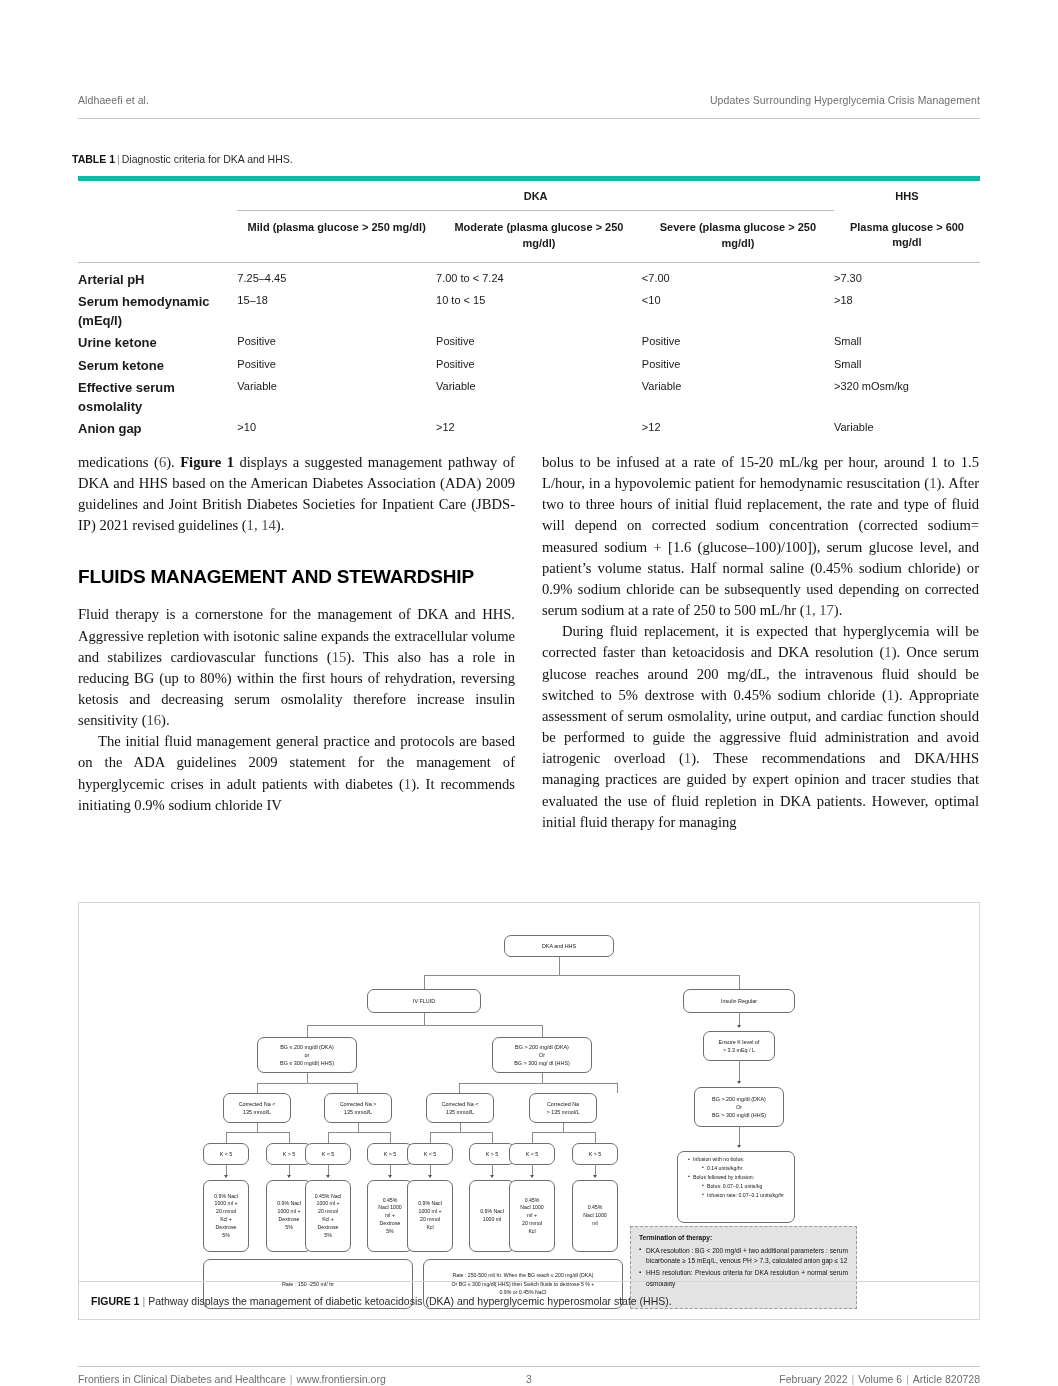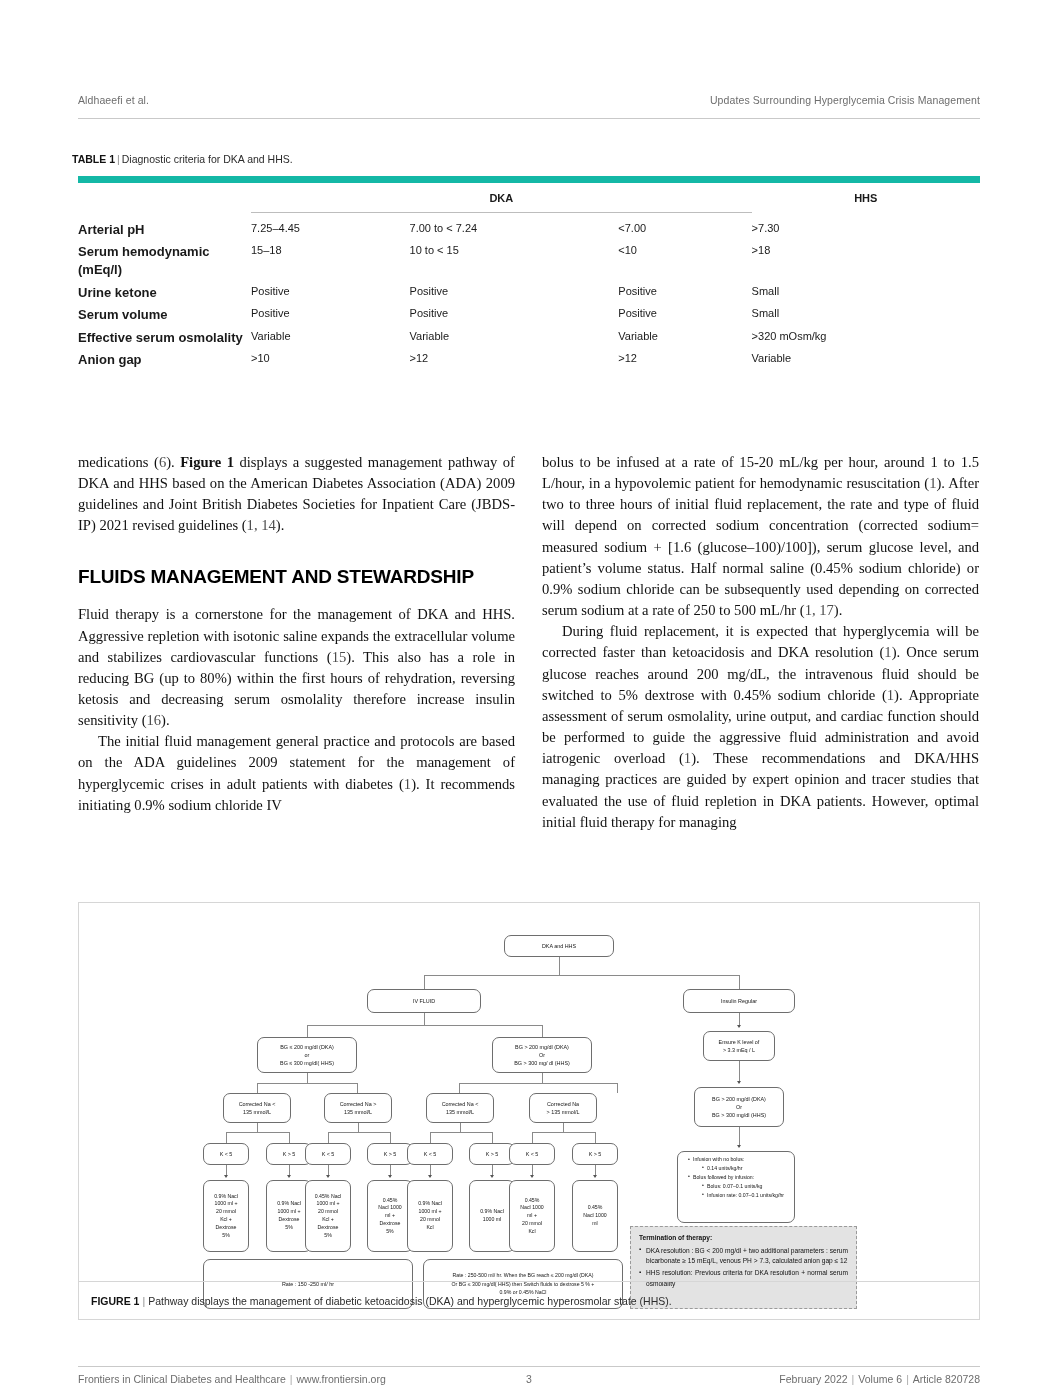--- a/index.html
+++ b/index.html
@@ -60,21 +60,21 @@
     position: absolute;
     left: 78px; top: 128px;
     width: 902px;
     border-collapse: collapse;
     font-family: "Liberation Sans", sans-serif;
     font-size: 11px;
     color: #1a1a1a;
   }
   table.dtable td, table.dtable th { padding: 0; vertical-align: top; }
 
-  .rule-top { border-top: 7px solid #14b8a6; }
+  .rule-top { border-top: 5px solid #14b8a6; }
   .rule-bot { border-bottom: 1px solid #bdbdbd; }
 
   .grouphdr {
     text-align: center;
     font-weight: bold;
     font-size: 11px;
     padding: 9px 0 8px 0 !important;
   }
   .grouphdr-rule { border-bottom: 1px solid #bdbdbd; }
 
@@ -267,20 +267,27 @@
     <b>TABLE 1</b><span class="bar">|</span><span>Diagnostic criteria for DKA and HHS.</span>
   </div>
 
   <table class="dtable">
     <tbody>
         <tr>
       <td class="rule-top" style="border-bottom:none"></td>
       <td class="grouphdr rule-top grouphdr-rule" colspan="3">DKA</td>
       <td class="grouphdr rule-top">HHS</td>
     </tr>
+    <tr>
+      <td class="rule-bot"></td>
+      <td class="colhdr rule-bot col-a">Mild (plasma glucose &gt; 250 mg/dl)</td>
+      <td class="colhdr rule-bot col-b">Moderate (plasma glucose &gt; 250 mg/dl)</td>
+      <td class="colhdr rule-bot col-c">Severe (plasma glucose &gt; 250 mg/dl)</td>
+      <td class="colhdr rule-bot col-d">Plasma glucose &gt; 600 mg/dl</td>
+    </tr>
 
     <tr class="firstbody">
       <td class="rowlbl">Arterial pH</td>
       <td class="cellv">7.25–4.45</td>
       <td class="cellv">7.00 to &lt; 7.24</td>
       <td class="cellv">&lt;7.00</td>
       <td class="cellv">&gt;7.30</td>
     </tr>
     <tr>
       <td class="rowlbl">Serum hemodynamic (mEq/l)</td>
@@ -290,21 +297,21 @@
       <td class="cellv">&gt;18</td>
     </tr>
     <tr>
       <td class="rowlbl">Urine ketone</td>
       <td class="cellv">Positive</td>
       <td class="cellv">Positive</td>
       <td class="cellv">Positive</td>
       <td class="cellv">Small</td>
     </tr>
     <tr>
-      <td class="rowlbl">Serum volume</td>
+      <td class="rowlbl">Serum ketone</td>
       <td class="cellv">Positive</td>
       <td class="cellv">Positive</td>
       <td class="cellv">Positive</td>
       <td class="cellv">Small</td>
     </tr>
     <tr>
       <td class="rowlbl">Effective serum osmolality</td>
       <td class="cellv">Variable</td>
       <td class="cellv">Variable</td>
       <td class="cellv">Variable</td>

